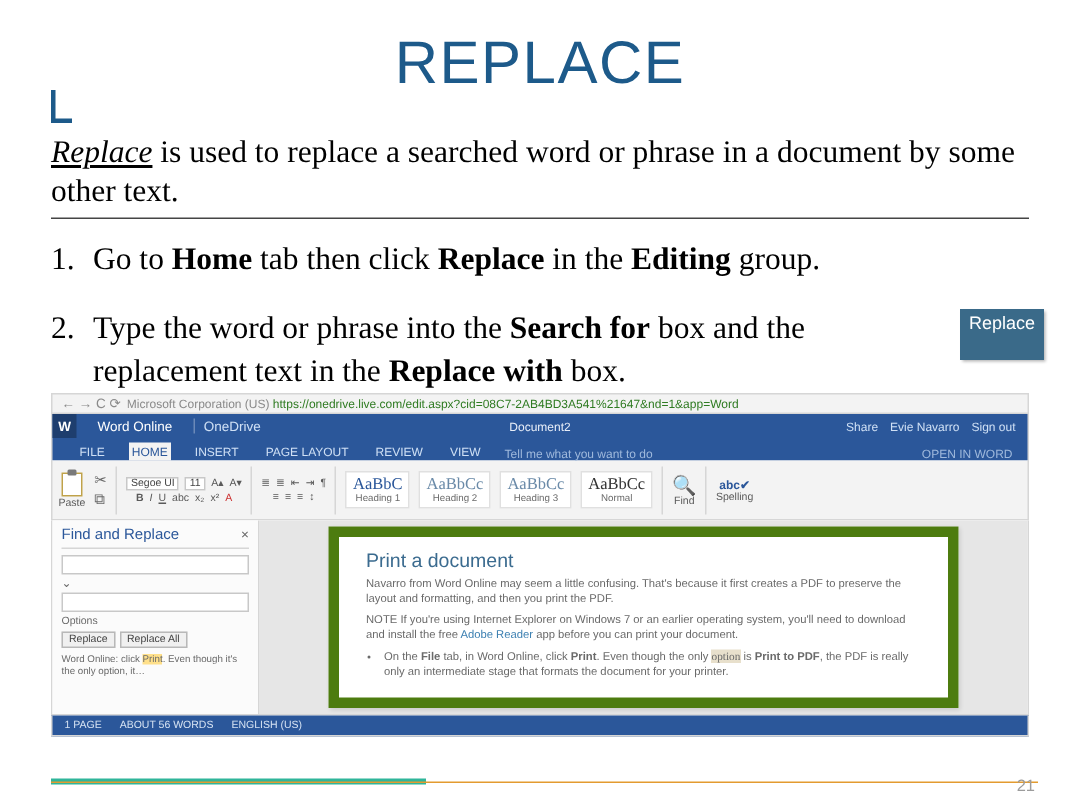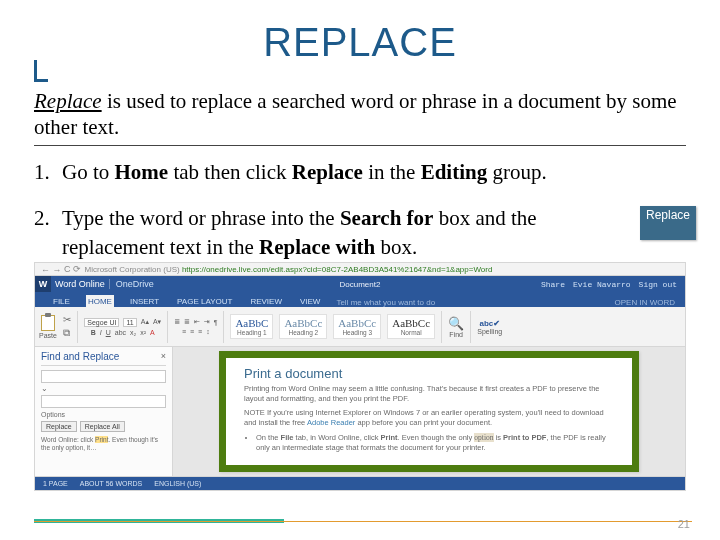--- a/index.html
+++ b/index.html
@@ -17,24 +17,24 @@
   .step .txt { flex: 1; padding-right: 60px; }
   .badge { position: absolute; right: 24px; top: 206px; width: 56px; height: 34px; background: #3a6a89; color: #fff; font-family: Arial, sans-serif; font-size: 12px; text-align: center; line-height: 15px; padding-top: 2px; box-shadow: 1px 1px 2px rgba(0,0,0,0.3); }
   
   .shot { position: absolute; left: 34px; top: 262px; width: 652px; height: 234px; font-family: "Segoe UI", Arial, sans-serif; }
   .browbar { height: 14px; background: #f3f3f3; border: 1px solid #d6d6d6; display: flex; align-items: center; padding: 0 6px; gap: 4px; }
   .browbar .navicon { font-size: 9px; color: #8a8a8a; }
   .browbar .addr { font-size: 8px; color: #2f7b22; white-space: nowrap; overflow: hidden; }
   .addr .pref { color: #8a8a8a; }
   .titlebar { height: 16px; background: #2b579a; color: #fff; display: flex; align-items: center; font-size: 9px; border-left: 1px solid #d6d6d6; border-right: 1px solid #d6d6d6; }
   .titlebar .wlogo { width: 16px; height: 16px; background: #1e3e6e; display: flex; align-items: center; justify-content: center; font-weight: bold; font-size: 9px; }
-  .titlebar .appn { padding: 0 4px; border-right: 1px solid rgba(255,255,255,0.3); }
+  .titlebar .appn { padding: 0 14px; border-right: 1px solid rgba(255,255,255,0.3); }
   .titlebar .loc { padding: 0 6px; color: #cfe0f5; }
   .titlebar .docn { position: absolute; left: 0; width: 100%; text-align: center; color: #e8eef8; font-size: 8px; pointer-events: none; }
-  .titlebar .right { margin-left: auto; display: flex; gap: 8px; padding-right: 8px; font-size: 8px; color: #cfe0f5; font-family: Liberation Mono, monospace; }
+  .titlebar .right { margin-left: auto; display: flex; gap: 8px; padding-right: 8px; font-size: 8px; color: #cfe0f5; }
   .ribtabs { height: 15px; background: #2b579a; display: flex; align-items: flex-end; font-size: 8px; color: #cfe0f5; padding-left: 16px; gap: 14px; border-left: 1px solid #d6d6d6; border-right: 1px solid #d6d6d6; }
   .ribtabs .tab { padding: 2px 2px 1px 2px; }
   .ribtabs .tab.active { background: #f3f3f3; color: #2b579a; }
   .ribtabs .hint { color: #9fb9dc; }
   .ribbon { height: 40px; background: #f3f3f3; border: 1px solid #d6d6d6; border-top: none; display: flex; align-items: center; padding: 2px 4px; font-size: 7px; color: #5a5a5a; gap: 6px; }
   .ribbon .sep { width: 1px; height: 32px; background: #d6d6d6; }
   .ribgrp { display: flex; flex-direction: column; gap: 2px; align-items: center; }
   .ribgrp .top { display: flex; gap: 4px; align-items: center; }
   .pastebtn { display: flex; flex-direction: column; align-items: center; gap: 1px; }
   .pastebtn .clip { width: 14px; height: 16px; background: #fff; border: 1px solid #bfa24a; position: relative; }
@@ -217,21 +217,21 @@
           <div class="pbtn">Replace</div>
           <div class="pbtn">Replace All</div>
         </div>
         <div class="hint2">
           <span>Word Online: click </span><span class="hl">Print</span><span>. Even though it's the only option, it…</span>
         </div>
       </div>
       <div class="doc">
         <div class="docpage">
           <div class="dh">Print a document</div>
-          <p>Printing from Word Online may seem a little confusing. That's because it first creates a PDF to preserve the layout and formatting, and then you print the PDF.</p>
+          <p>Navarro from Word Online may seem a little confusing. That's because it first creates a PDF to preserve the layout and formatting, and then you print the PDF.</p>
           <p>
             <span>NOTE   If you're using Internet Explorer on Windows 7 or an earlier operating system, you'll need to download and install the free </span><span class="bl">Adobe Reader</span><span> app before you can print your document.</span>
           </p>
           <ul>
             <li>
               <span>On the </span><b>File</b><span> tab, in Word Online, click </span><b>Print</b><span>. Even though the only </span><span class="hl2">option</span><span> is </span><b>Print to PDF</b><span>, the PDF is really only an intermediate stage that formats the document for your printer.</span>
             </li>
           </ul>
         </div>
       </div>

